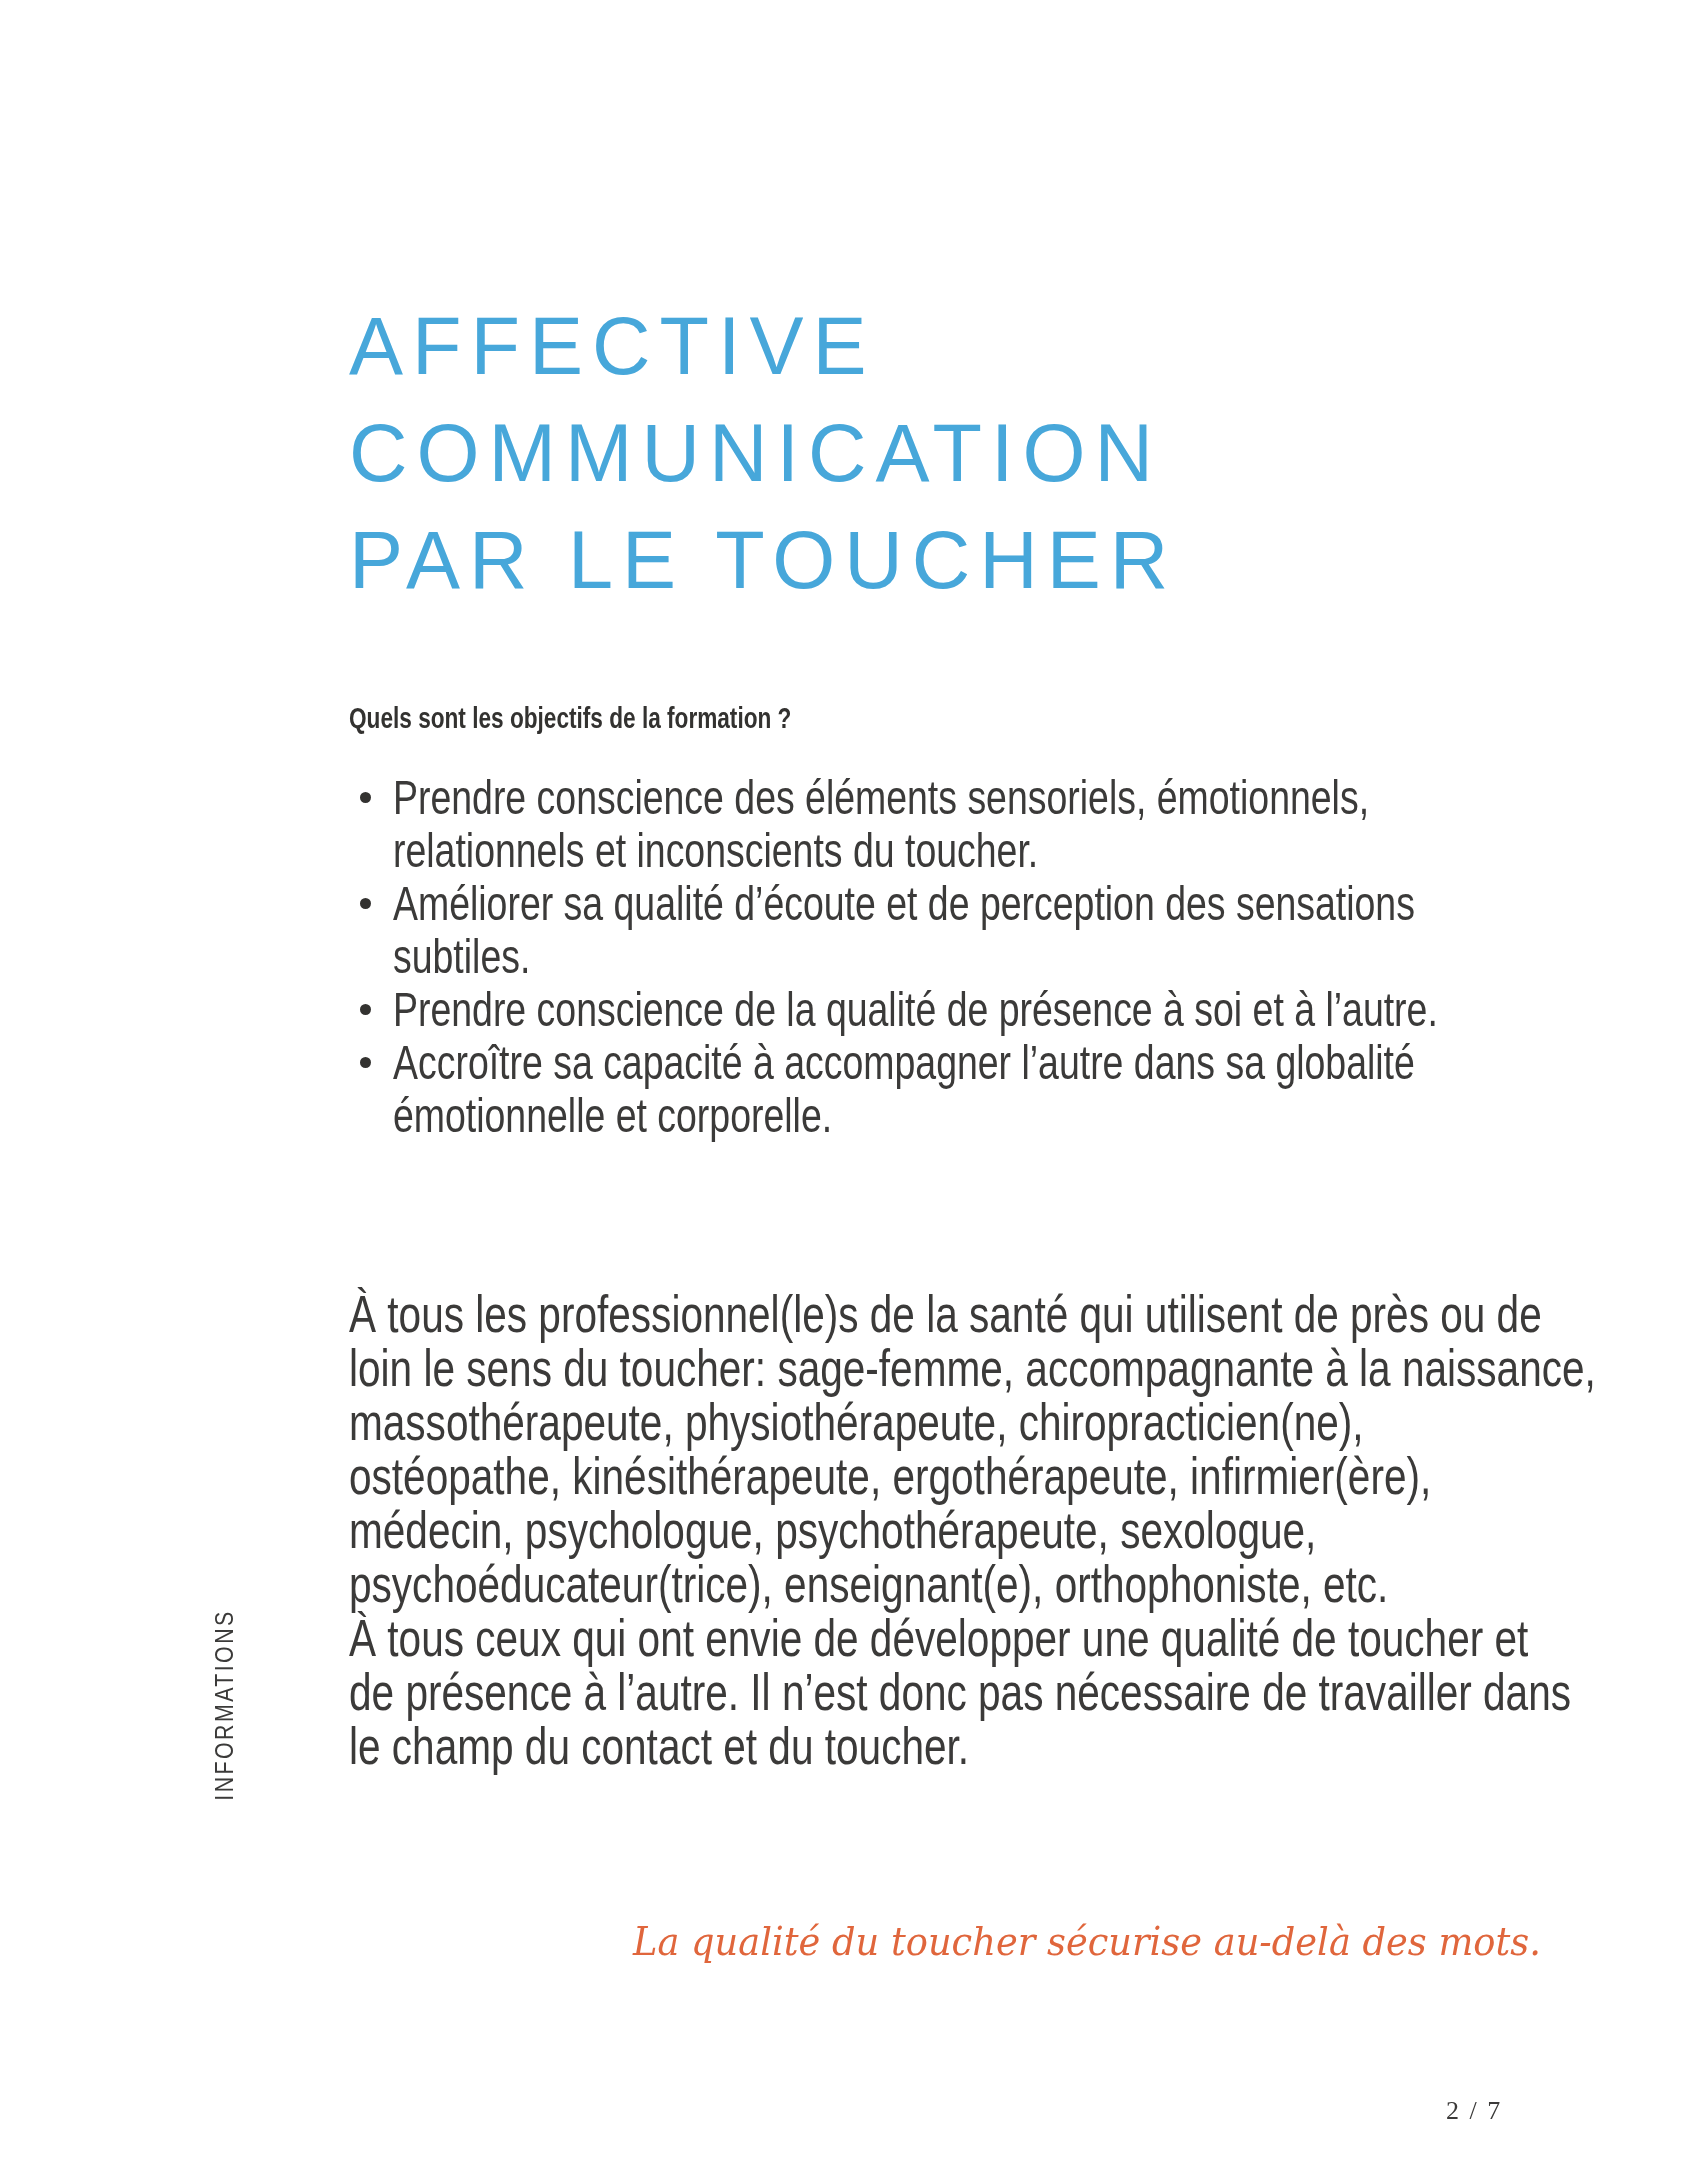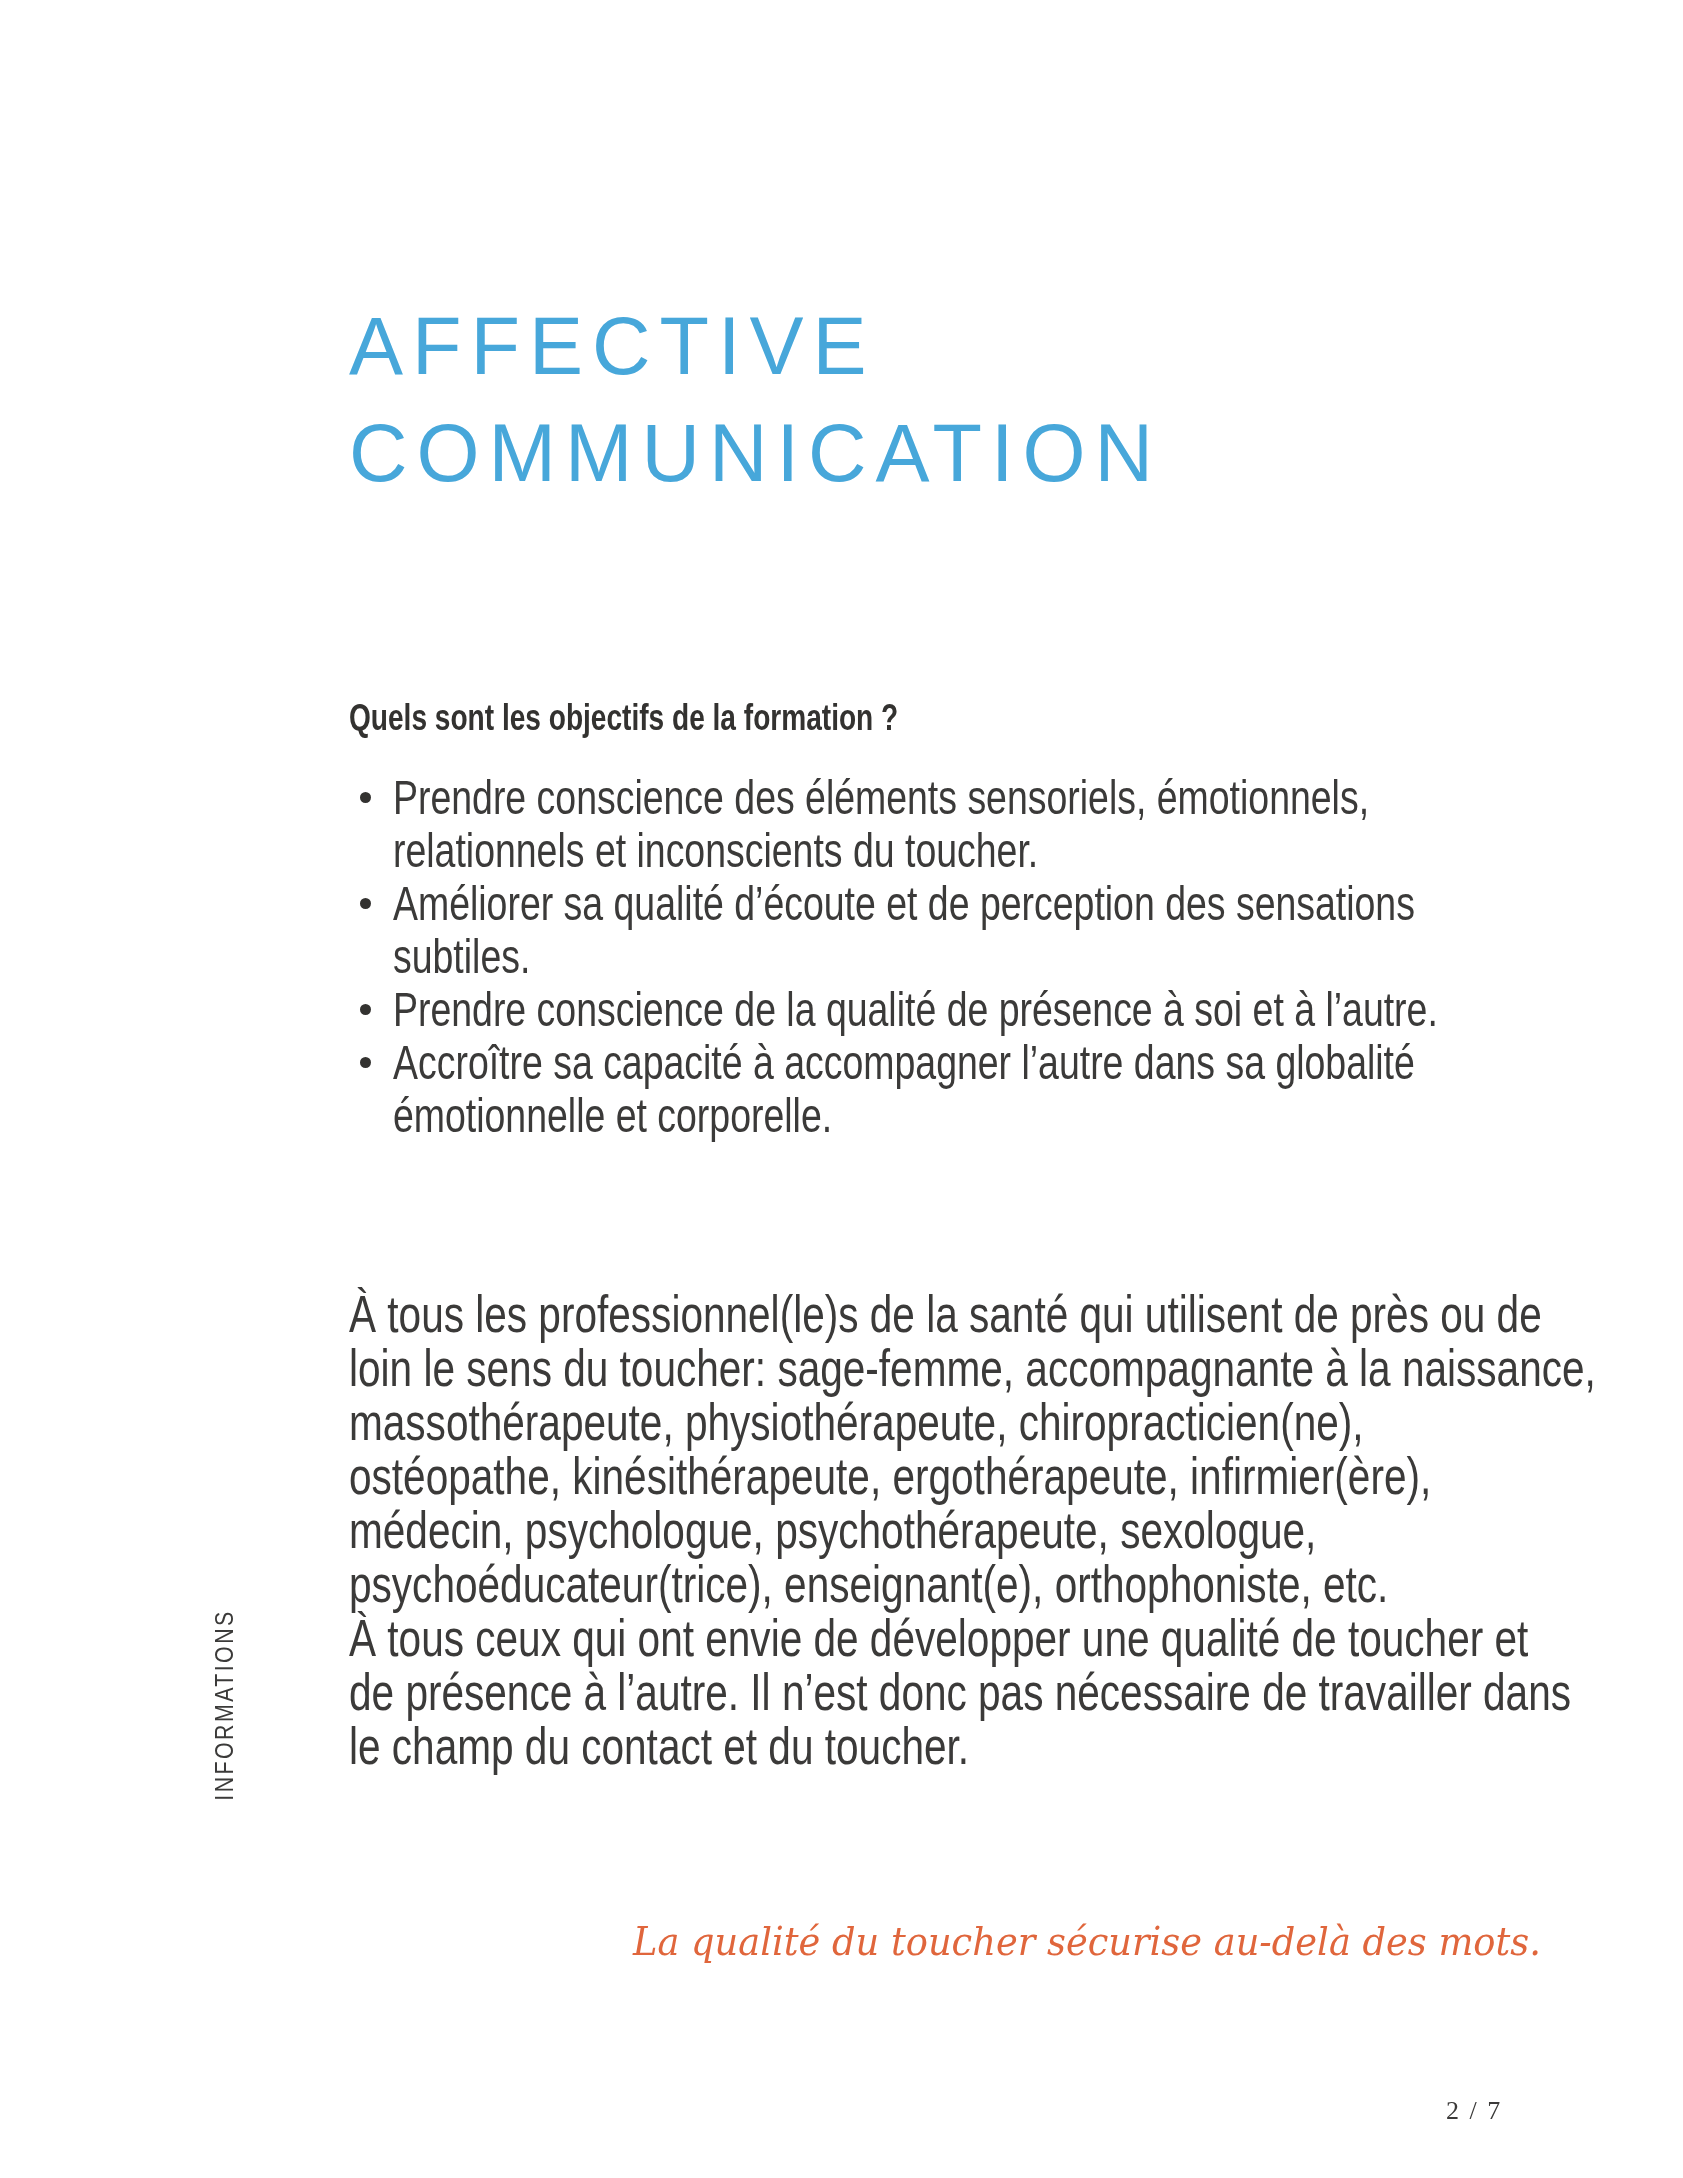--- a/index.html
+++ b/index.html
@@ -6,21 +6,21 @@
   .page{position:relative;width:1683px;height:2178px;background:#ffffff;overflow:hidden;
         font-family:"Liberation Sans","DejaVu Sans",sans-serif;color:#3b3a39;}
 
   
   .cx{display:block;transform:scaleX(0.78);transform-origin:0 0;white-space:nowrap;}
 
   .title{position:absolute;left:349px;top:293px;margin:0;font-weight:400;
          font-size:81px;line-height:107px;letter-spacing:9px;color:#47a7da;}
   .title span{display:block;white-space:nowrap;}
 
-  .heading{position:absolute;left:349px;margin:0;font-size:36px;line-height:46px;
+  .heading{position:absolute;left:349px;margin:0;font-size:29px;line-height:46px;
            font-weight:700;color:#333230;}
   .heading.h1{top:695px;}
   .heading.h2{top:1212px;}
 
   .bullets{position:absolute;left:393px;top:771px;font-size:48px;}
   .bullet{position:relative;}
   .bullet .dot{position:absolute;left:-33px;top:21px;width:11px;height:11px;
                border-radius:50%;background:#333230;}
   .b-line{line-height:53px;}
 
@@ -41,20 +41,21 @@
 </head>
 <body>
 
 <div class="page">
 
   <div class="side-label">INFORMATIONS</div>
 
   <h1 class="title">
     <span>AFFECTIVE</span>
     <span>COMMUNICATION</span>
+    <span>PAR LE TOUCHER</span>
   </h1>
 
   <h2 class="heading h1">
     <span class="cx">Quels sont les objectifs de la formation ?</span>
   </h2>
 
   <div class="bullets">
     <div class="bullet">
       <span class="dot"></span>
       <span class="b-line cx">Prendre conscience des éléments sensoriels, émotionnels,</span>

